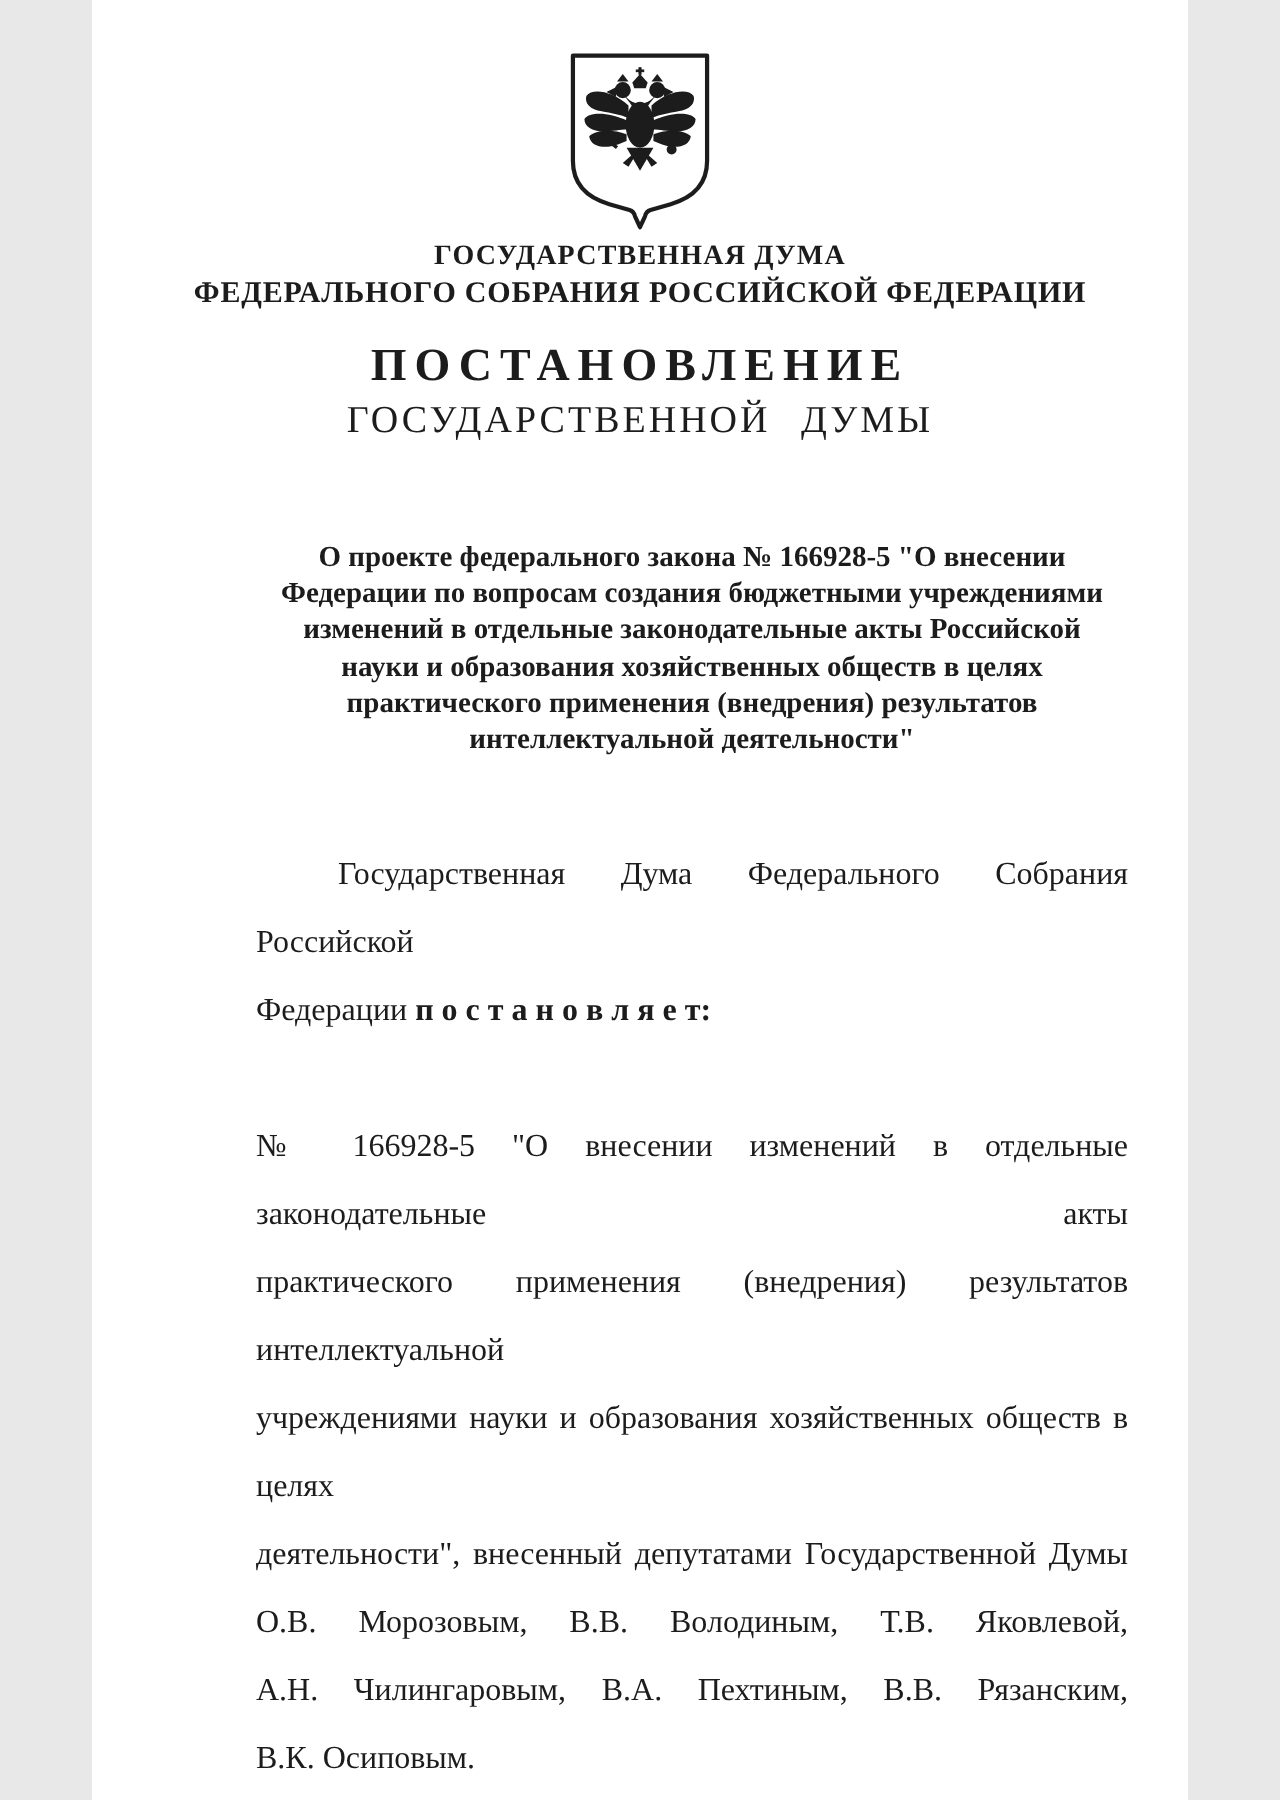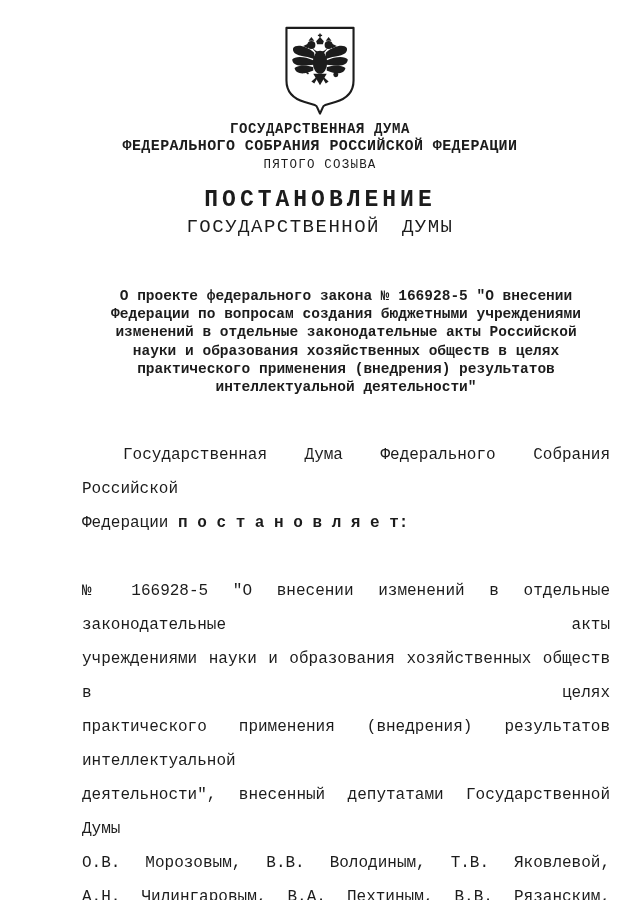--- a/index.html
+++ b/index.html
@@ -1,21 +1,21 @@
 <!DOCTYPE html>
 <html><head>
 <meta charset="utf-8">
 <style>
   html, body { margin: 0; padding: 0; background: #e8e8e8; }
   .page {
     position: relative;
-    width: 640px; height: 900px;
+    width: 548px; height: 900px;
     margin: 0 auto;
     background: #ffffff;
-    font-family: Liberation Mono, monospace;
+    font-family: Liberation Serif, serif;
     color: #1c1c1c;
     overflow: hidden;
   }
   .content { padding: 0 30px 0 82px; }
 
   .emblem { display: block; margin: 24px auto 0; }
 
   .lh { text-align: center; }
   .lh1 { margin-top: 5px;  font-size: 14px;   font-weight: bold; letter-spacing: 0.6px; line-height: 16px; }
   .lh2 { margin-top: 1px;  font-size: 15px; font-weight: bold; letter-spacing: 0.4px; line-height: 18px; }
@@ -75,43 +75,42 @@
       <path d="M39,52 L30,60 L33,62 Z"></path>
       <path d="M39,52 L48,60 L45,62 Z"></path>
       <rect x="18" y="48" width="10" height="1.8" transform="rotate(38 23 49)"></rect>
       <circle cx="55.5" cy="53" r="2.6"></circle>
       <rect x="54.7" y="48.8" width="1.6" height="3"></rect>
     </g>
   </svg>
 
   <div class="lh lh1">ГОСУДАРСТВЕННАЯ ДУМА</div>
   <div class="lh lh2">ФЕДЕРАЛЬНОГО СОБРАНИЯ РОССИЙСКОЙ ФЕДЕРАЦИИ</div>
-  <div class="lh lh3">ПЯТОГО СОЗЫВА</div>
 
   <div class="doc-type">ПОСТАНОВЛЕНИЕ</div>
   <div class="doc-org">ГОСУДАРСТВЕННОЙ  ДУМЫ</div>
 
   <div class="content">
     <div class="title-block">
         <div class="title-line">О проекте федерального закона № 166928-5 "О внесении</div>
         <div class="title-line">Федерации по вопросам создания бюджетными учреждениями</div>
         <div class="title-line">изменений в отдельные законодательные акты Российской</div>
         <div class="title-line">науки и образования хозяйственных обществ в целях</div>
         <div class="title-line">практического применения (внедрения) результатов</div>
         <div class="title-line">интеллектуальной деятельности"</div>
       </div>
     <div class="body-block">
         <div class="para">
           <div class="line fill indent"><span>Государственная Дума Федерального Собрания Российской</span></div>
           <div class="line"><span>Федерации </span><span class="bold-spaced">п о с т а н о в л я е т:</span></div>
         </div>
         <div class="para">
           <div class="line fill"><span>№ 166928-5 "О внесении изменений в отдельные законодательные акты</span></div>
+          <div class="line fill"><span>практического применения (внедрения) результатов интеллектуальной</span></div>
           <div class="line fill"><span>учреждениями науки и образования хозяйственных обществ в целях</span></div>
-          <div class="line fill"><span>практического применения (внедрения) результатов интеллектуальной</span></div>
           <div class="line fill"><span>деятельности", внесенный депутатами Государственной Думы</span></div>
           <div class="line fill"><span>О.В. Морозовым, В.В. Володиным, Т.В. Яковлевой,</span></div>
           <div class="line fill"><span>А.Н. Чилингаровым, В.А. Пехтиным, В.В. Рязанским,</span></div>
           <div class="line"><span>В.К. Осиповым.</span></div>
         </div>
       </div>
   </div>
 
 </div>
 

